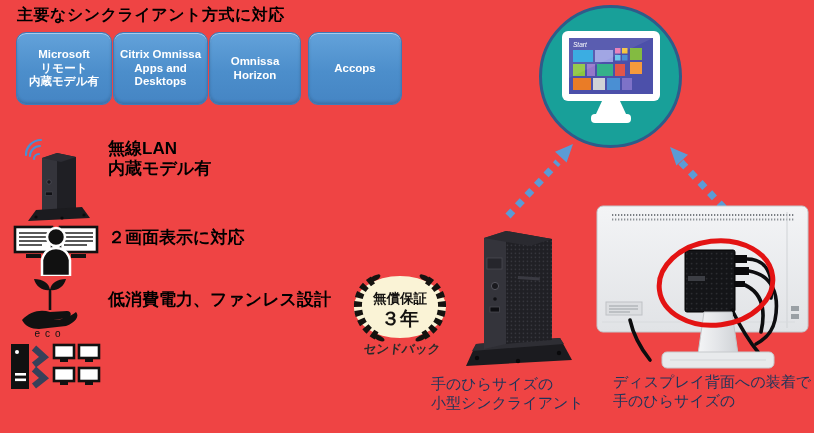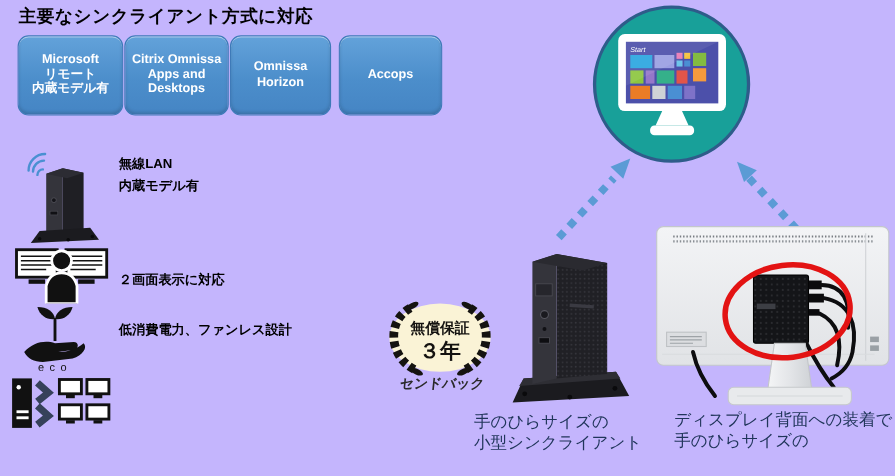--- a/index.html
+++ b/index.html
@@ -1,33 +1,33 @@
 <!DOCTYPE html>
 <html><head>
 <meta charset="utf-8">
 <style>
   html,body{margin:0;padding:0;background:#fff;}
-  #canvas{position:relative;width:814px;height:433px;background:#c4b5fd;overflow:hidden;
+  #canvas{position:relative;width:814px;height:433px;background:#ef4444;overflow:hidden;
           font-family:"Liberation Sans","DejaVu Sans",sans-serif;}
 
   
   .main-title{position:absolute;left:17px;top:5px;font-size:16px;font-weight:bold;color:#000;letter-spacing:.5px;}
 
   
   .proto-btn{position:absolute;top:32px;height:71px;border-radius:10px;
     background:linear-gradient(180deg,#63a2da 0%,#4c8ecb 55%,#4585c4 100%);
     border:1px solid #3e7ab8;
     box-shadow:inset 0 1px 0 rgba(255,255,255,.45), inset 0 -2px 3px rgba(0,0,0,.15);
     color:#fff;font-weight:bold;font-size:11.5px;line-height:13.5px;
     display:flex;flex-direction:column;align-items:center;justify-content:center;text-align:center;}
   .p1{left:16px;width:94px}.p2{left:113px;width:93px}.p3{left:209px;width:90px}.p4{left:308px;width:92px}
 
   
   .feat-icon{position:absolute;}
-  .feat-text{position:absolute;left:108px;color:#000;font-weight:bold;font-size:12px;line-height:20px;white-space:nowrap;}
+  .feat-text{position:absolute;left:108px;color:#000;font-weight:bold;font-size:17px;line-height:20px;white-space:nowrap;}
 
   
   .cloud-circle{position:absolute;left:539px;top:5px;width:143px;height:143px;border-radius:50%;
     background:#18a099;border:3px solid #2e5c8a;box-sizing:border-box;}
   .abs{position:absolute;}
   .caption{position:absolute;color:#20355a;font-weight:normal;font-size:15px;line-height:19px;white-space:nowrap;}
   .warranty-note{position:absolute;left:358px;top:341px;width:88px;text-align:center;
     color:#2a2a2a;font-size:12.5px;font-weight:bold;transform:skewX(-6deg);}
 </style>
 </head>
@@ -89,21 +89,21 @@
       <line x1="52" y1="9" x2="81" y2="9"></line>
         <line x1="52" y1="13" x2="81" y2="13"></line>
       <line x1="52" y1="17" x2="81" y2="17"></line>
         <line x1="52" y1="21" x2="75" y2="21"></line>
     </g>
     <rect x="14" y="30" width="15" height="4" fill="#111"></rect>
     <rect x="59" y="30" width="15" height="4" fill="#111"></rect>
     <circle cx="44" cy="13" r="9" fill="#111" stroke="#fff" stroke-width="2.5"></circle>
     <path d="M30,52 L30,36 Q33,24 44,24 Q55,24 58,36 L58,52 Z" fill="#111" stroke="#fff" stroke-width="2.5"></path>
   </svg>
-  <div class="feat-text" style="top:244px">
+  <div class="feat-text" style="top:228px">
     <div>２画面表示に対応</div>
   </div>
 
   <svg class="feat-icon" style="left:17px;top:276px" width="66" height="62" viewBox="0 0 66 62">
     <path d="M33,34 L33,13" stroke="#111" stroke-width="2.6" fill="none"></path>
     <path d="M33,14 C26,15 19,11 17,3 C26,3 32,7 33,14 Z" fill="#111"></path>
     <path d="M33,14 C40,15 47,11 49,3 C40,3 34,7 33,14 Z" fill="#111"></path>
     <path d="M5,44 C13,35 24,33 33,36 L50,35 C55,35 55,41 50,42 L36,44
              C45,44 53,41 59,36 C63,40 58,47 49,50 L22,53 C14,53 8,50 5,44 Z" fill="#111"></path>
     <text x="33" y="61" text-anchor="middle" font-size="10" letter-spacing="5" fill="#111">eco</text>

